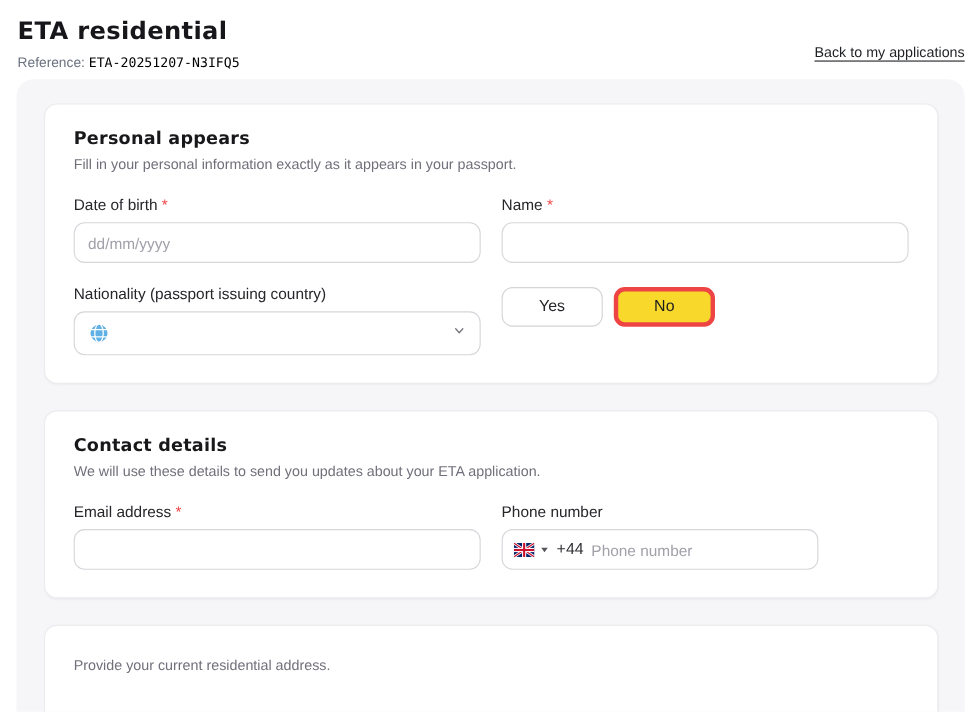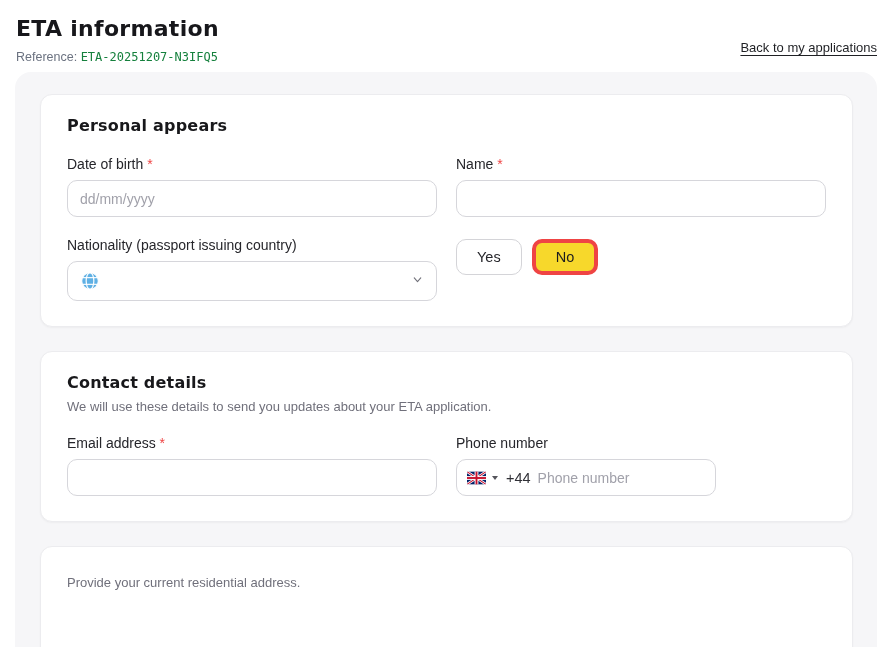--- a/index.html
+++ b/index.html
@@ -4,21 +4,21 @@
 <style>
   * { margin:0; padding:0; box-sizing:border-box; }
   html,body { width:891px; height:647px; overflow:hidden; background:#ffffff;
     font-family:"Liberation Sans", sans-serif; color:#1b1b20; }
 
   
   .header { position:relative; padding:16px 16px 0 16px; height:72px; }
   .page-title { font-family:"DejaVu Sans", sans-serif; font-size:22px; font-weight:700;
     letter-spacing:.3px; color:#17171b; }
   .reference-line { margin-top:9px; font-size:12.5px; color:#6b7280; }
-  .reference-code { font-family:"DejaVu Sans Mono", monospace; font-size:12px; color:#15803d; }
+  .reference-code { font-family:"DejaVu Sans Mono", monospace; font-size:12px; color:#000000; }
   .back-link { position:absolute; right:14px; top:40px; font-size:13px; font-weight:500;
     color:#1f2024; text-decoration:underline; text-underline-offset:3px; cursor:pointer; }
 
   
   .panel { margin:0 14px 0 15px; width:862px; height:600px; background:#f6f6f8;
     border-radius:16px; padding:22px 24px 24px 25px; }
 
   
   .card { background:#ffffff; border:1px solid #ececef; border-radius:12px;
     box-shadow:0 1px 2px rgba(0,0,0,.04); padding:21px 26px 25px 26px; margin-bottom:24px; }
@@ -35,56 +35,57 @@
     font-family:"Liberation Sans", sans-serif; }
   .text-input::placeholder { color:#a1a1aa; }
 
   
   .select-box { width:100%; height:40px; border:1px solid #d6d6db; border-radius:10px;
     background:#fff; display:flex; align-items:center; padding:0 12px; cursor:pointer; }
   .select-box .spacer { flex:1; }
 
   
   .toggle-row { display:flex; gap:10px; margin-top:2px; }
-  .toggle-btn { height:36px; padding:0 20px; border-radius:10px; font-size:14.5px;
+  .toggle-btn { height:36px; padding:0 33px; border-radius:10px; font-size:14.5px;
     font-weight:500; display:flex; align-items:center; cursor:pointer;
     font-family:"Liberation Sans", sans-serif; }
   .toggle-btn.unselected { background:#fff; border:1px solid #d4d4d8; color:#26262b; }
   .toggle-btn.selected { background:#f7d82b; border:4px solid #ef4444; color:#1c1c1f; }
 
   
-  .phone-box { width:260px; height:37px; border:1px solid #d6d6db; border-radius:10px;
+  .phone-box { width:288px; height:37px; border:1px solid #d6d6db; border-radius:10px;
     background:#fff; display:flex; align-items:center; padding:0 10px; }
   .country-select { display:flex; align-items:center; gap:6px; cursor:pointer; }
   .flag { width:19px; height:14px; border-radius:2px; overflow:hidden; display:inline-block; }
   .tri { width:0; height:0; border-left:3.5px solid transparent; border-right:3.5px solid transparent;
     border-top:4.5px solid #55555c; }
   .dial-code { margin-left:8px; font-size:14.5px; color:#303036; }
   .phone-input { flex:1; border:none; outline:none; font-size:14px; color:#26262b;
     padding:0 0 0 7px; min-width:0; font-family:"Liberation Sans", sans-serif; }
   .phone-input::placeholder { color:#a1a1aa; }
 
   .icon20 { width:20px; height:20px; display:inline-block; }
 </style>
 </head>
 <body>
 
 <div class="header">
-  <div class="page-title">ETA information</div>
+  <div class="page-title">ETA residential</div>
   <div class="reference-line">
     <span>Reference:</span>
     <span class="reference-code">ETA-20251207-N3IFQ5</span>
   </div>
   <a class="back-link">Back to my applications</a>
 </div>
 
 <div class="panel">
 
   <section class="card">
     <div class="card-title">Personal appears</div>
+    <div class="card-subtitle">Fill in your personal information exactly as it appears in your passport.</div>
     <div class="fields">
       <div>
         <label class="field-label"><span>Date of birth</span> <span class="req">*</span></label>
         <input class="text-input" type="text" placeholder="dd/mm/yyyy" style="">
       </div>
       <div>
         <label class="field-label"><span>Name</span> <span class="req">*</span></label>
         <input class="text-input" type="text" style="">
       </div>
       <div>

